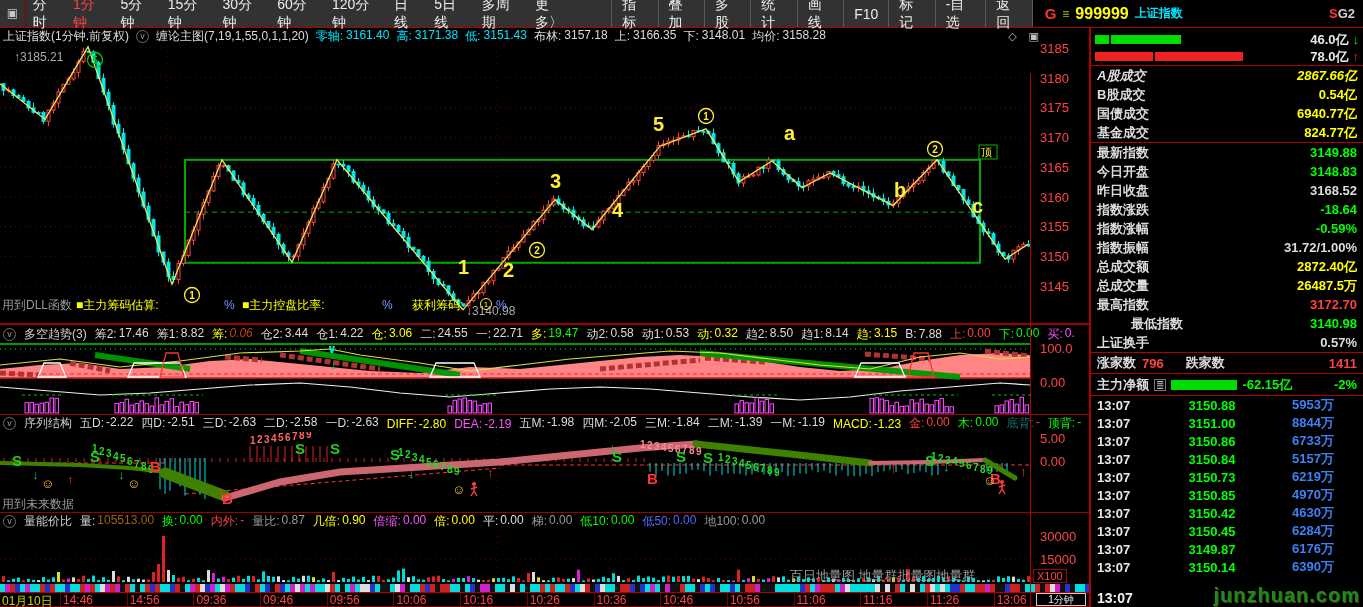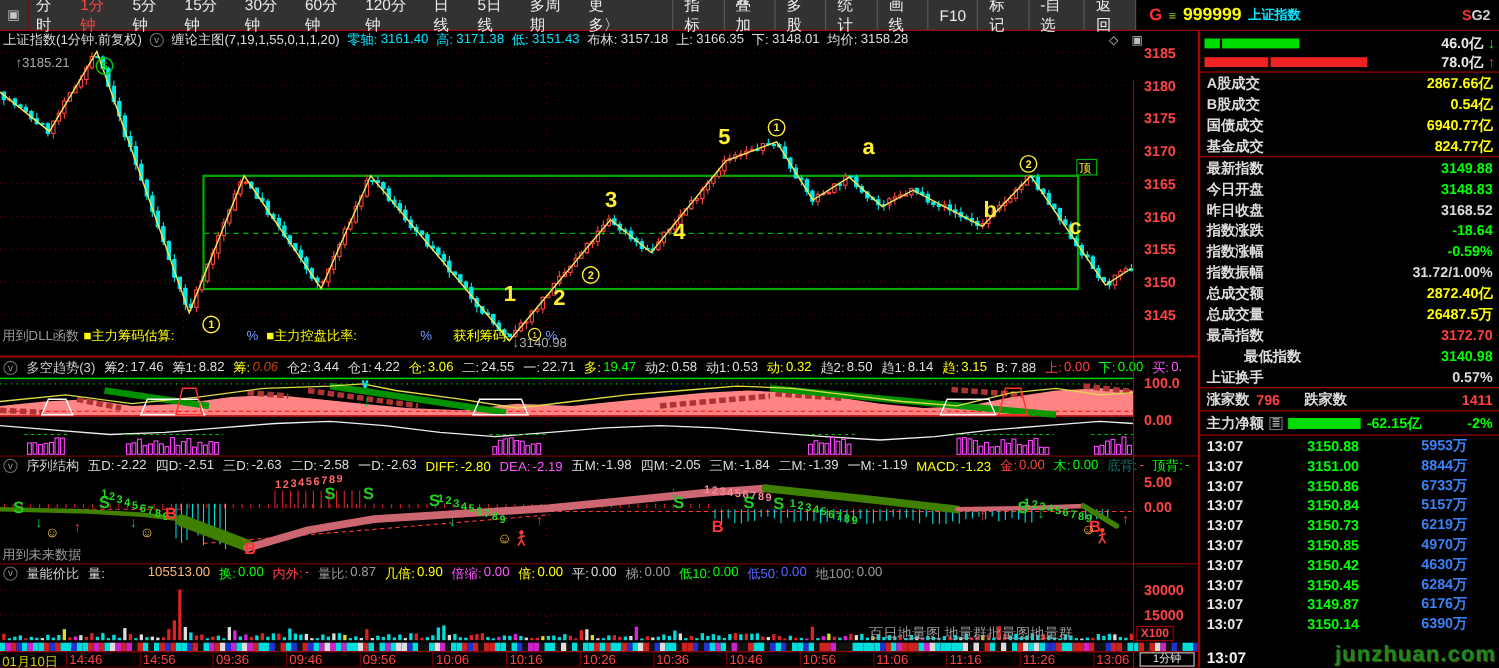--- a/index.html
+++ b/index.html
@@ -19,21 +19,21 @@
 .si-name{color:#00e5ff;font-weight:bold;font-size:12px;}
 .si-tag{margin-left:auto;font-weight:bold;font-size:13px;}
 .si-tag .s1{color:#ff3333;}.si-tag .s2{color:#cfcfcf;}
 .body{display:flex;height:579px;}
 .chartcol{position:relative;width:1089px;flex:none;}
 .titlerow{display:flex;align-items:center;height:17px;font-size:12px;gap:7px;padding-left:3px;white-space:nowrap;}
 .collapse{color:#9a9a9a;font-size:9px;border:1px solid #6f6f6f;border-radius:50%;width:11px;height:11px;line-height:10px;text-align:center;flex:none;}
 .fld{display:inline-flex;gap:3px;}
 .tr-icons{margin-left:auto;margin-right:50px;color:#c0c0c0;display:flex;gap:12px;font-size:11px;}
 .chartrow{display:flex;}
-.axis{width:59px;position:relative;color:#ff4444;font-weight:bold;font-size:13px;flex:none;}
+.axis{width:59px;position:relative;color:#ff4444;font-weight:normal;font-size:13px;flex:none;}
 .axis span{position:absolute;left:10px;transform:translateY(-50%);white-space:nowrap;}
 .hline{height:1px;background:#9a0000;}
 .hline2{height:2px;background:#9a0000;}
 .phdr{display:flex;align-items:center;height:18px;font-size:12px;gap:8px;padding-left:3px;white-space:nowrap;overflow:hidden;}
 .phdr .fld{gap:2px;}
 .strip{height:8px;display:flex;overflow:hidden;}
 .strip div{height:8px;flex:none;}
 .timeaxis{position:relative;height:15px;border-top:1px solid #b00000;border-bottom:1px solid #7a0000;display:flex;font-size:12px;color:#ff4343;box-sizing:border-box;}
 .tcell{flex:none;padding-left:2px;border-left:1px solid #7a0000;overflow:visible;white-space:nowrap;}
 .tcell.date{border-left:none;color:#cfcf00;width:58px;}
@@ -1148,21 +1148,21 @@
             <span style="top: 6px;">5.00</span>
             <span style="top: 29px;">0.00</span>
           </div>
       </div>
       <div class="hline"></div>
       <div class="phdr" style="height:17px" id="p4h">
           <span class="collapse">v</span>
           <span style="color: rgb(207, 207, 207);">量能价比</span>
           <span class="fld">
             <span style="color: rgb(220, 220, 220);">量:</span>
-            <span style="color: #fdba74; margin-left: 37px;">105513.00</span>
+            <span style="color: #a16207;">105513.00</span>
           </span>
           <span class="fld">
             <span style="color: rgb(0, 255, 0);">换:</span>
             <span style="color: rgb(0, 255, 0);">0.00</span>
           </span>
           <span class="fld">
             <span style="color: rgb(255, 64, 64);">内外:</span>
             <span style="color: rgb(255, 64, 64);">-</span>
           </span>
           <span class="fld">
@@ -1674,21 +1674,21 @@
           <span class="gval">46.0亿</span>
           <span class="garr" style="color: rgb(0, 255, 0);">↓</span>
         </div>
         <div class="gauge">
           <span class="gseg" style="width: 58px; background: rgb(238, 34, 34);"></span>
           <span class="gseg" style="width: 88px; background: rgb(238, 34, 34);"></span>
           <span class="gval">78.0亿</span>
           <span class="garr" style="color: rgb(255, 50, 50);">↑</span>
         </div>
         <div class="sb-sep"></div>
-        <div class="sb-row" style="height: 19px;">
+        <div class="sb-row" style="height: 19px; font-style: italic;">
           <span class="sb-label">A股成交</span>
           <span style="color: rgb(255, 255, 0);">2867.66亿</span>
         </div>
         <div class="sb-row" style="height: 19px;">
           <span class="sb-label">B股成交</span>
           <span style="color: rgb(255, 255, 0);">0.54亿</span>
         </div>
         <div class="sb-row" style="height: 19px;">
           <span class="sb-label">国债成交</span>
           <span style="color: rgb(255, 255, 0);">6940.77亿</span>

